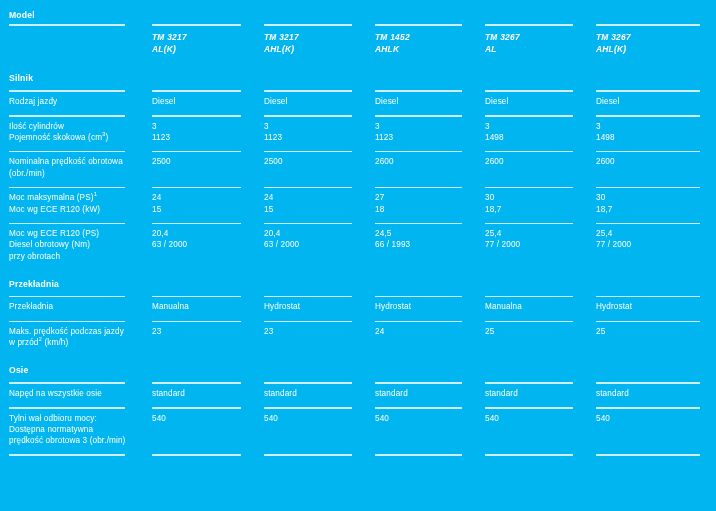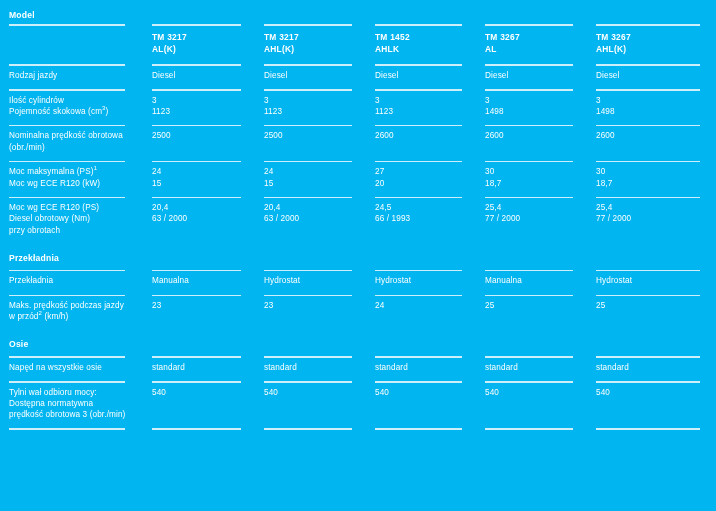--- a/index.html
+++ b/index.html
@@ -81,20 +81,21 @@
     padding-bottom: 3px;
   }
 
   
   tr.sectionrow.first td { padding-top: 9px; }
 
   
   tr.modelrow td {
     padding-top: 0;
     padding-bottom: 6px;
+    font-style: italic;
   }
   tr.modelrow td.label { padding-left: 9px; }
   tr.modelrow td.val   { padding-left: 7px; }
   tr.modelrow .rule {
     display: block;
     height: 1.5px;
     background: #cdeffc;
     margin: 0 0 5px 0;
   }
   tr.modelrow td.label .rule { margin-right: 10px; }
@@ -162,20 +163,25 @@
           <span class="model-name">TM 3267</span>
           <span class="model-variant">AL</span>
         </td>
         <td class="val">
           <span class="rule"></span>
           <span class="model-name">TM 3267</span>
           <span class="model-variant">AHL(K)</span>
         </td>
       </tr>
 
+      <tr class="sectionrow">
+        <td class="label" colspan="6">
+          <span class="section-title">Silnik</span>
+        </td>
+      </tr>
 
       <tr class="datarow">
         <td class="label">
           <span class="rule"></span>
           <span class="line">Rodzaj jazdy</span>
         </td>
         <td class="val">
           <span class="rule"></span>
           <span class="line">Diesel</span>
         </td>
@@ -270,21 +276,21 @@
           <span class="line">15</span>
         </td>
         <td class="val">
           <span class="rule"></span>
           <span class="line">24</span>
           <span class="line">15</span>
         </td>
         <td class="val">
           <span class="rule"></span>
           <span class="line">27</span>
-          <span class="line">20</span>
+          <span class="line">18</span>
         </td>
         <td class="val">
           <span class="rule"></span>
           <span class="line">30</span>
           <span class="line">18,7</span>
         </td>
         <td class="val">
           <span class="rule"></span>
           <span class="line">30</span>
           <span class="line">18,7</span>

